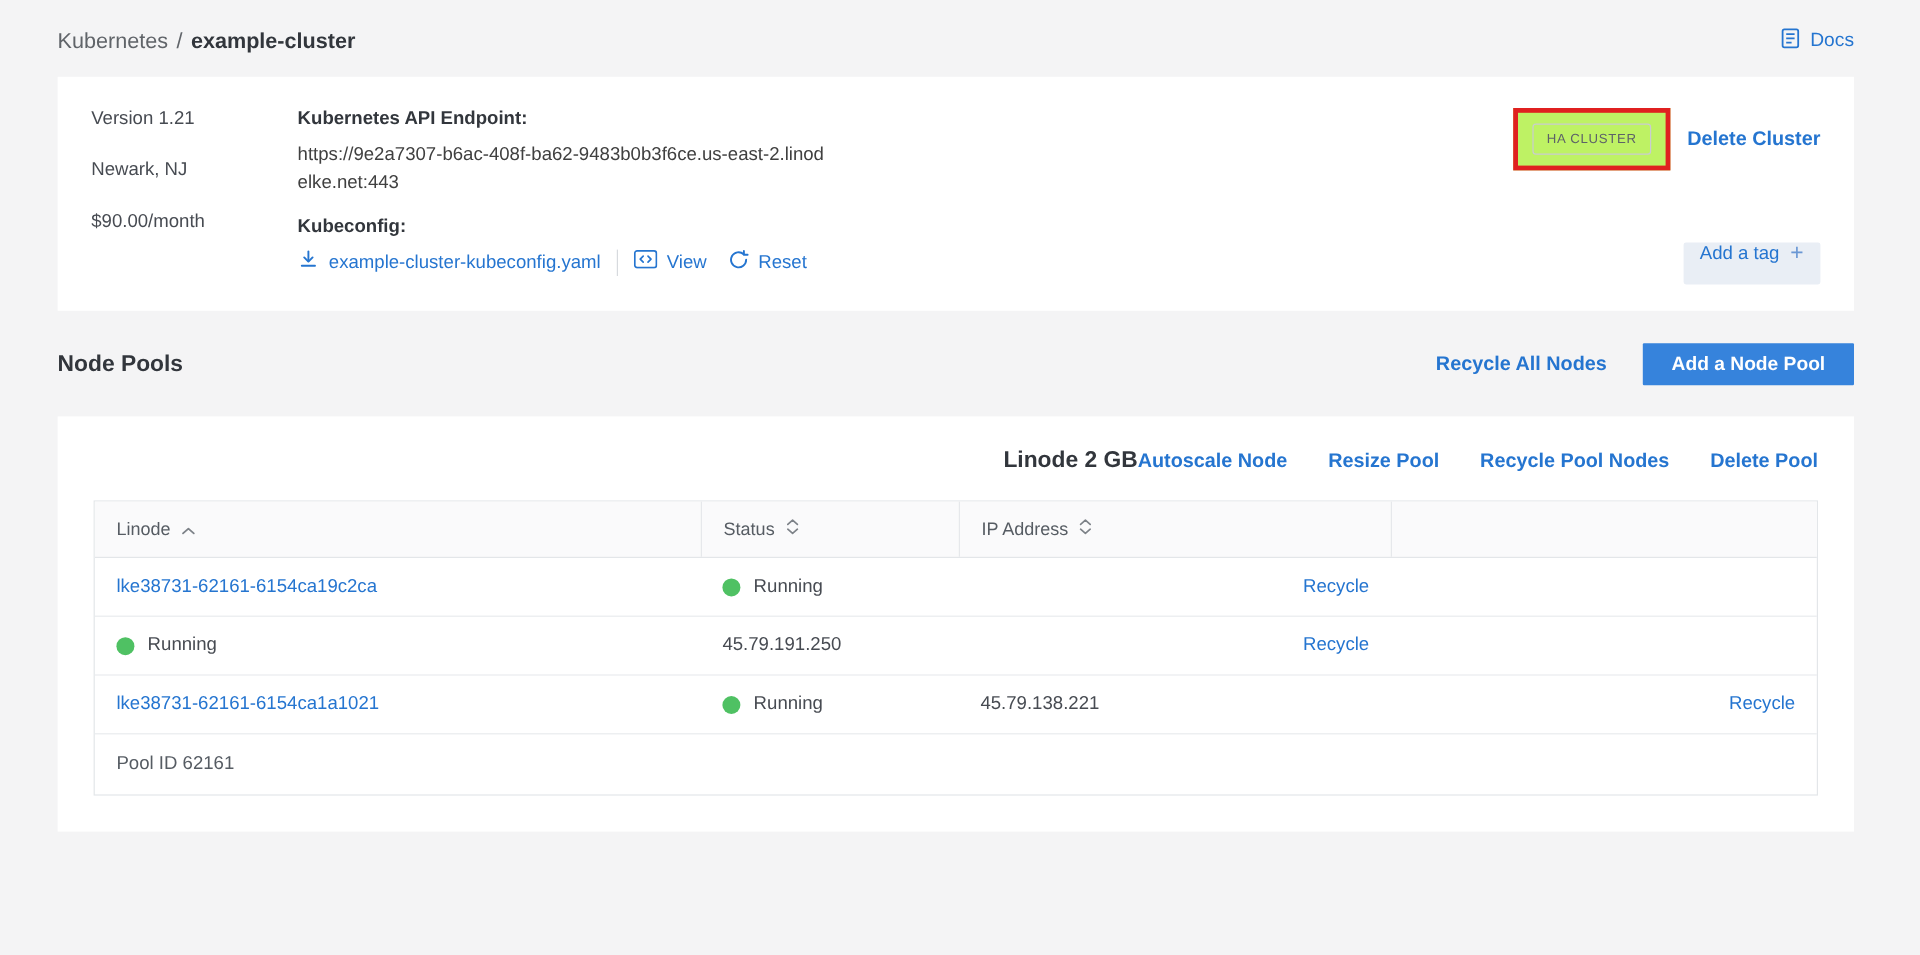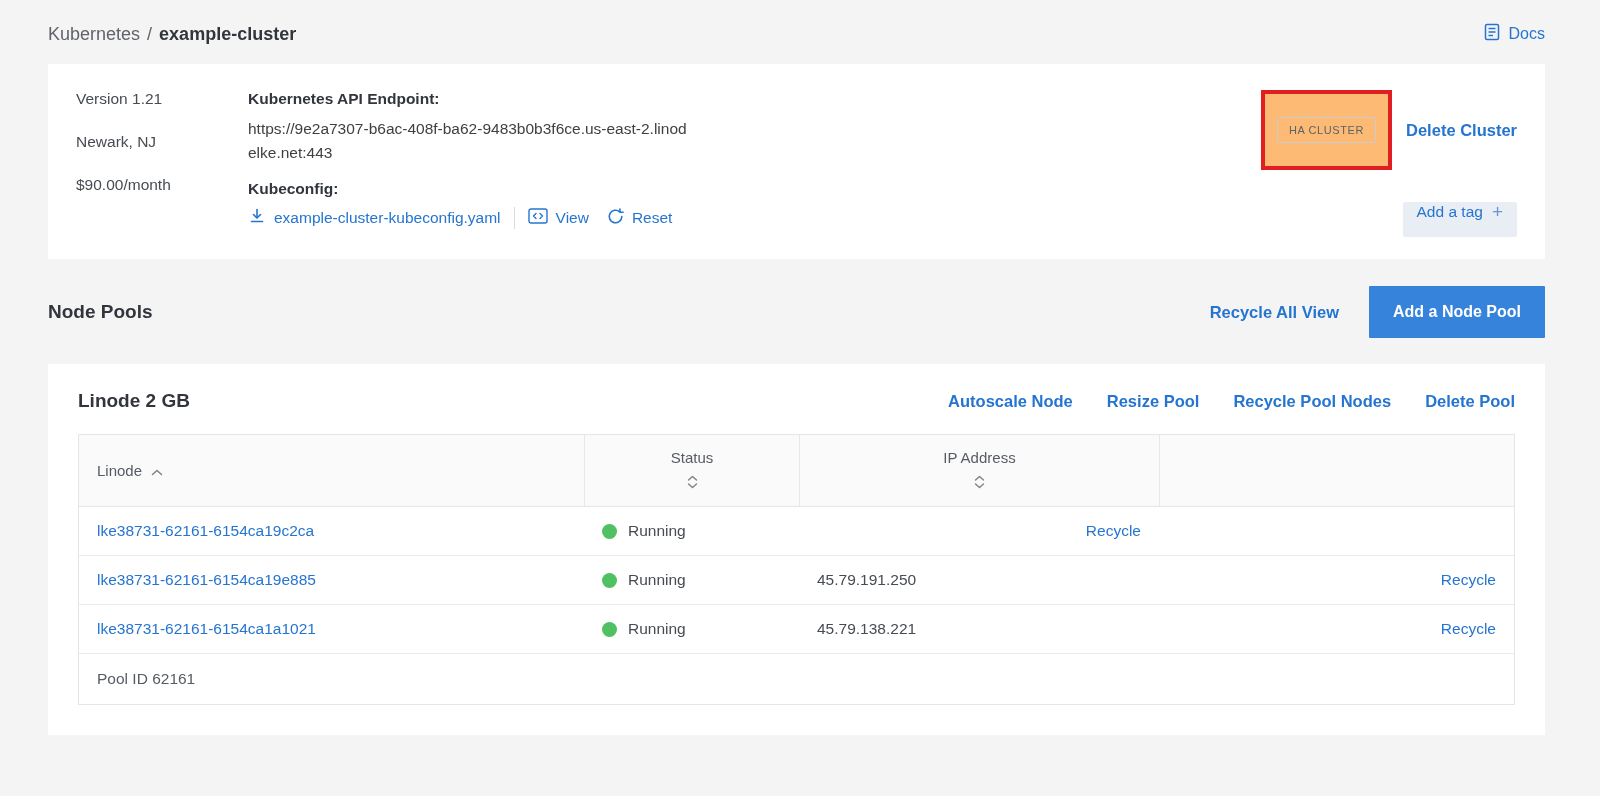--- a/index.html
+++ b/index.html
@@ -35,45 +35,45 @@
   .endpoint-block { width: 470px; }
   .block-label { font-weight: bold; font-size: 15.5px; color: #32363c; margin-bottom: 9px; }
   .endpoint-url { font-size: 15.5px; color: #404040; line-height: 1.55; word-break: break-all; width: 445px; margin-bottom: 15px; }
   .kubeconfig-row { display: flex; align-items: center; }
   .kc-link { display: flex; align-items: center; gap: 8px; color: #2575d0; font-size: 15.5px; }
   .kc-divider { width: 1px; height: 22px; background: #d7dade; margin: 0 13px; }
   .kc-gap { margin-left: 18px; }
 
   .summary-right { margin-left: auto; display: flex; flex-direction: column; align-items: flex-end; justify-content: space-between; }
   .right-top { display: flex; align-items: center; }
-  .ha-annotation { border: 4px solid #e02020; padding: 23px 12px; margin-right: 14px; background: #fdba74; }
+  .ha-annotation { border: 4px solid #e02020; padding: 9px 12px; margin-right: 14px; background: #bef264; }
   .ha-chip { display: inline-block; border: 1px solid #c9ccd0; color: #5d6268; font-size: 11px; letter-spacing: 0.6px; padding: 6px 11px; border-radius: 3px; white-space: nowrap; }
   .delete-cluster { color: #2575d0; font-weight: bold; font-size: 16.5px; }
   .add-tag { background: #e9eef5; border: none; color: #2575d0; font-size: 15.5px; padding: 16px 14px; height: 35px; display: flex; align-items: flex-end; gap: 9px; border-radius: 2px; }
   .add-tag .plus { font-size: 19px; color: #6a97d4; line-height: 1; }
 
   
   .pools-header { display: flex; justify-content: space-between; align-items: center; margin-top: 27px; }
   .pools-title { font-size: 19px; font-weight: bold; margin: 0; color: #32363c; }
   .pools-actions { display: flex; align-items: center; }
   .recycle-all { color: #2575d0; font-weight: bold; font-size: 16.5px; margin-right: 30px; }
-  .add-pool-btn { background: #3683dc; color: #fff; border: none; font-weight: bold; font-size: 16px; padding: 0 24px; height: 52px; border-radius: 1px; }
+  .add-pool-btn { background: #3683dc; color: #fff; border: none; font-weight: bold; font-size: 16px; padding: 0 24px; height: 35px; border-radius: 1px; }
 
   
   .pool-card { background: #fff; margin-top: 26px; padding: 26px 30px 30px 30px; }
-  .pool-head { display: flex; justify-content: space-between; align-items: center; gap: 44px; }
+  .pool-head { display: flex; justify-content: flex-end; align-items: center; }
   .pool-name { font-size: 19px; font-weight: bold; margin: 0; }
   .pool-links { display: flex; gap: 34px; }
   .pool-links a { color: #2575d0; font-weight: bold; font-size: 16.5px; }
 
   .pool-table { margin-top: 22px; border: 1px solid #e3e6e9; }
   .t-head, .t-row { display: grid; grid-template-columns: 505px 215px 360px auto; }
   .t-head { background: #fafafb; border-bottom: 1px solid #e3e6e9; }
   .th { padding: 14px 18px; font-size: 15px; color: #565c63; display: flex; align-items: center; gap: 9px; cursor: pointer; }
-  .th:not(:first-child) { border-left: 1px solid #e6e8eb; flex-direction: column; }
+  .th:not(:first-child) { border-left: 1px solid #e6e8eb; }
   .t-row { border-bottom: 1px solid #e9ebee; align-items: center; }
   .td { padding: 15px 18px; font-size: 15.5px; color: #474b52; }
   .td-linode a { color: #2575d0; }
   .status-cell { display: flex; align-items: center; gap: 11px; }
   .dot { width: 15px; height: 15px; border-radius: 50%; background: #4fc163; flex: none; }
   .td-action { text-align: right; }
   .td-action a { color: #2575d0; font-size: 15.5px; }
   .t-footer { padding: 16px 18px; font-size: 15.5px; color: #565c63; }
 </style>
 </head>
@@ -157,21 +157,21 @@
       <button class="add-tag">
         <span>Add a tag</span>
         <span class="plus">+</span>
       </button>
     </div>
   </div>
 
   <div class="pools-header">
     <h2 class="pools-title">Node Pools</h2>
     <div class="pools-actions">
-      <a class="recycle-all">Recycle All View</a>
+      <a class="recycle-all">Recycle All Nodes</a>
       <button class="add-pool-btn">Add a Node Pool</button>
     </div>
   </div>
 
   <div class="pool-card">
     <div class="pool-head">
       <h3 class="pool-name">Linode 2 GB</h3>
       <div class="pool-links">
         <a>Autoscale Node</a>
         <a>Resize Pool</a>
@@ -214,21 +214,20 @@
       <div class="t-row">
         <div class="td td-linode"><a>lke38731-62161-6154ca19c2ca</a></div>
         <div class="td status-cell">
           <span class="dot"></span>
           <span>Running</span>
         </div>
         <div class="td td-action"><a>Recycle</a></div>
       </div>
 
       <div class="t-row">
-        <div class="td td-linode"><a>lke38731-62161-6154ca19e885</a></div>
         <div class="td status-cell">
           <span class="dot"></span>
           <span>Running</span>
         </div>
         <div class="td">45.79.191.250</div>
         <div class="td td-action"><a>Recycle</a></div>
       </div>
 
       <div class="t-row">
         <div class="td td-linode"><a>lke38731-62161-6154ca1a1021</a></div>

